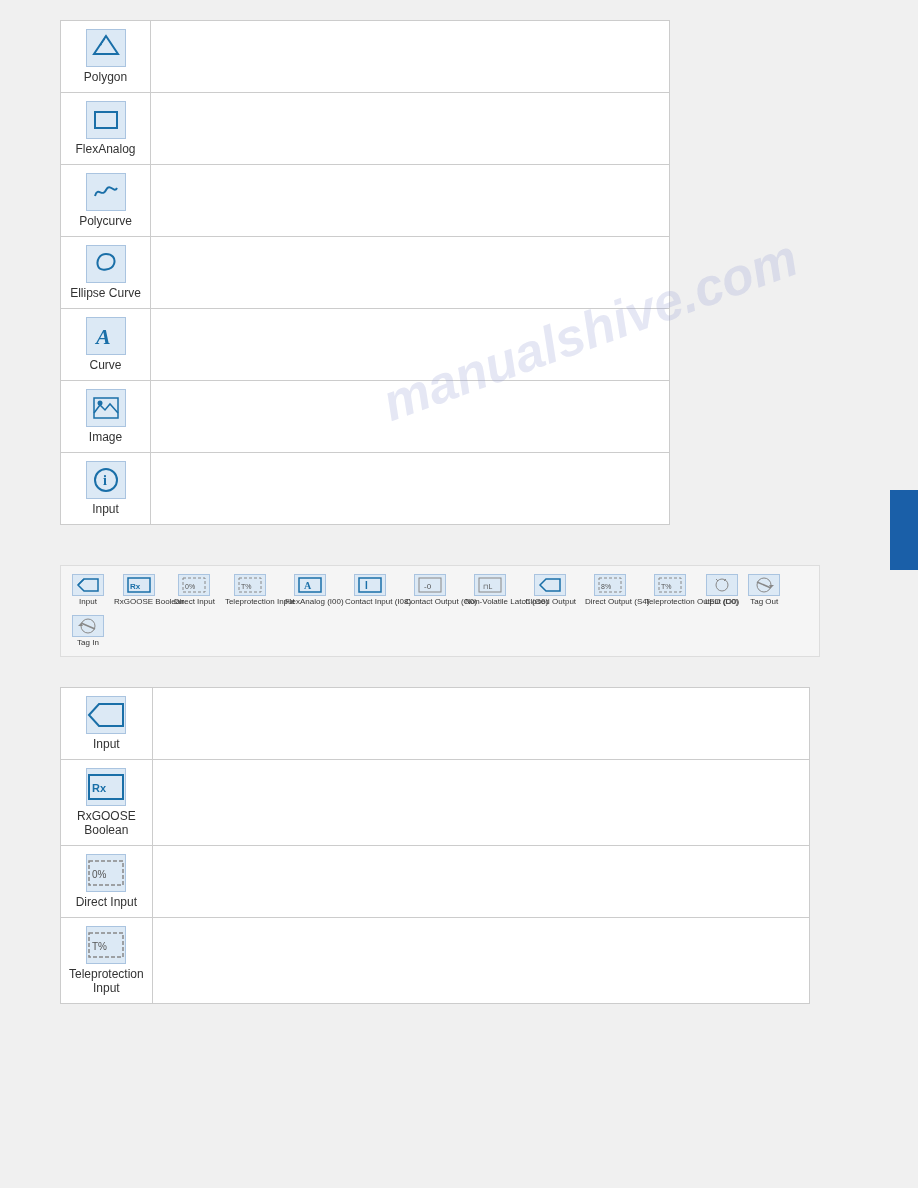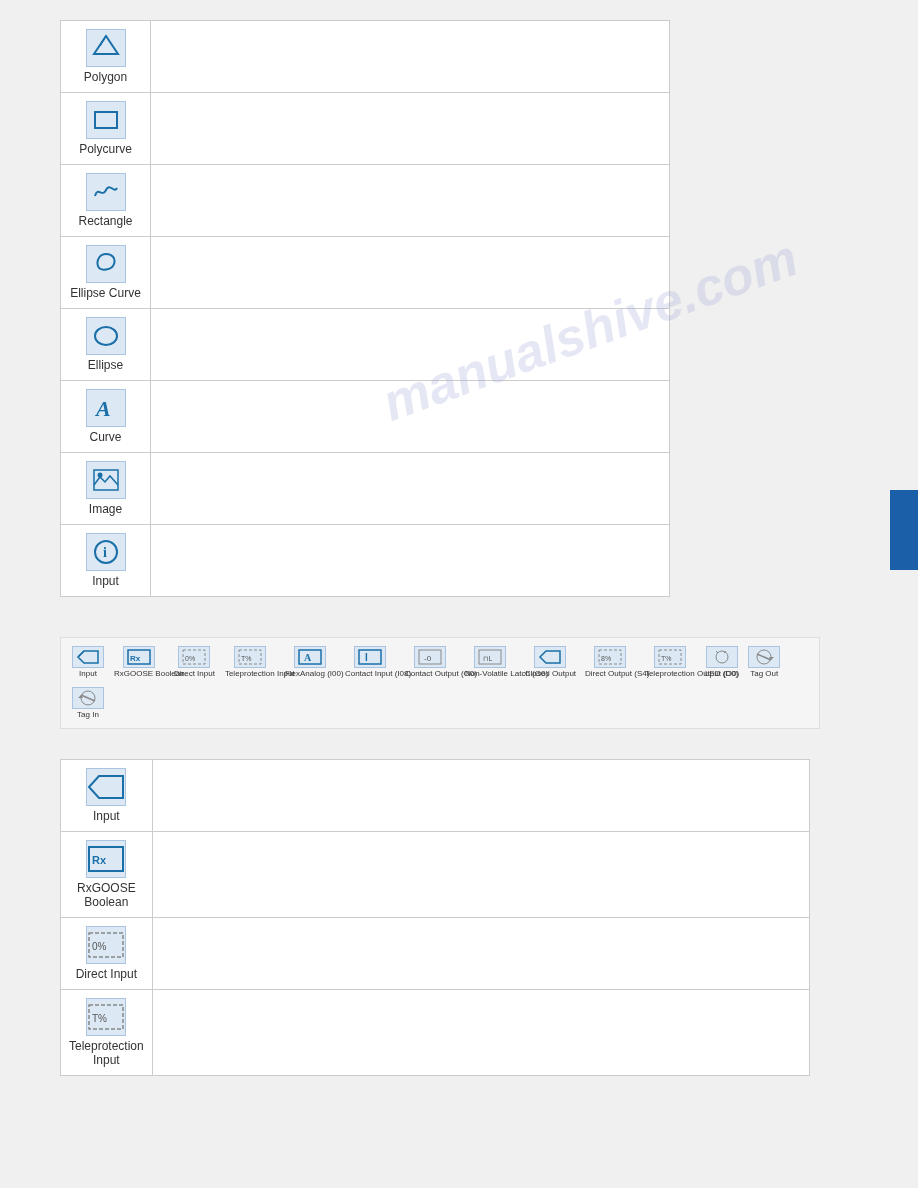--- a/index.html
+++ b/index.html
@@ -192,67 +192,54 @@
     </tr>
 
     <tr>
       <td class="icon-cell">
         <div class="tool-icon-wrapper">
           <div class="tool-icon-img">
             <svg width="28" height="24" viewBox="0 0 28 24">
               <rect x="3" y="4" width="22" height="16" fill="none" stroke="#1a6fa8" stroke-width="2"></rect>
             </svg>
           </div>
-          <span class="tool-label">Polycurve</span>
+          <span class="tool-label">FlexAnalog</span>
         </div>
       </td>
       <td class="desc-cell"></td>
     </tr>
 
     <tr>
       <td class="icon-cell">
         <div class="tool-icon-wrapper">
           <div class="tool-icon-img">
             <svg width="28" height="24" viewBox="0 0 28 24">
               <path d="M3,16 C6,6 10,18 14,10 C18,2 22,14 25,8" fill="none" stroke="#1a6fa8" stroke-width="2"></path>
             </svg>
           </div>
-          <span class="tool-label">Rectangle</span>
+          <span class="tool-label">Polycurve</span>
         </div>
       </td>
       <td class="desc-cell"></td>
     </tr>
 
     <tr>
       <td class="icon-cell">
         <div class="tool-icon-wrapper">
           <div class="tool-icon-img">
             <svg width="28" height="28" viewBox="0 0 28 28">
               <path d="M14,4 C20,4 24,8 22,14 C20,20 8,22 6,16 C4,10 8,4 14,4 Z" fill="none" stroke="#1a6fa8" stroke-width="2"></path>
             </svg>
           </div>
           <span class="tool-label">Ellipse Curve</span>
         </div>
       </td>
       <td class="desc-cell"></td>
     </tr>
 
-    <tr>
-      <td class="icon-cell">
-        <div class="tool-icon-wrapper">
-          <div class="tool-icon-img">
-            <svg width="28" height="28" viewBox="0 0 28 28">
-              <ellipse cx="14" cy="14" rx="11" ry="9" fill="none" stroke="#1a6fa8" stroke-width="2"></ellipse>
-            </svg>
-          </div>
-          <span class="tool-label">Ellipse</span>
-        </div>
-      </td>
-      <td class="desc-cell"></td>
-    </tr>
 
     <tr>
       <td class="icon-cell">
         <div class="tool-icon-wrapper">
           <div class="tool-icon-img">
             <svg width="28" height="28" viewBox="0 0 28 28">
               <text x="4" y="22" font-size="22" fill="#1a6fa8" font-family="serif" font-style="italic" font-weight="bold">A</text>
             </svg>
           </div>
           <span class="tool-label">Curve</span>

